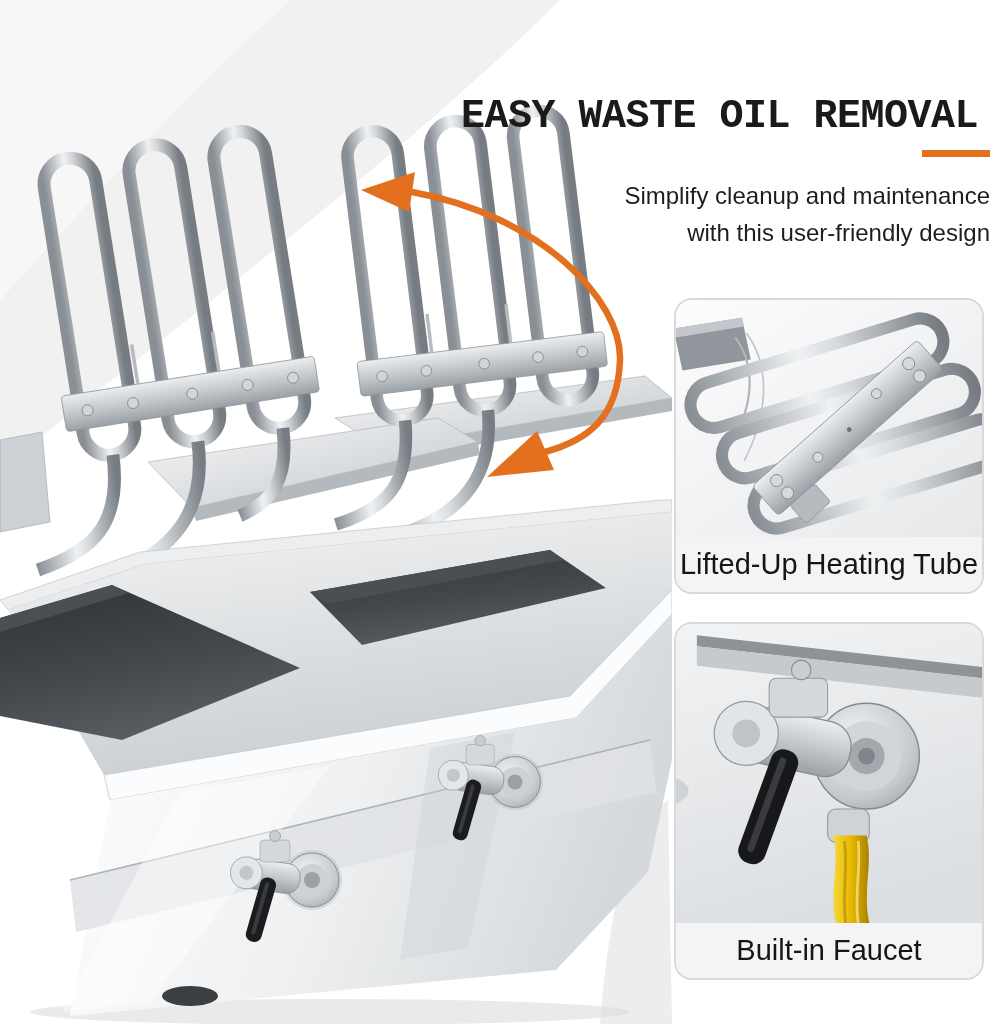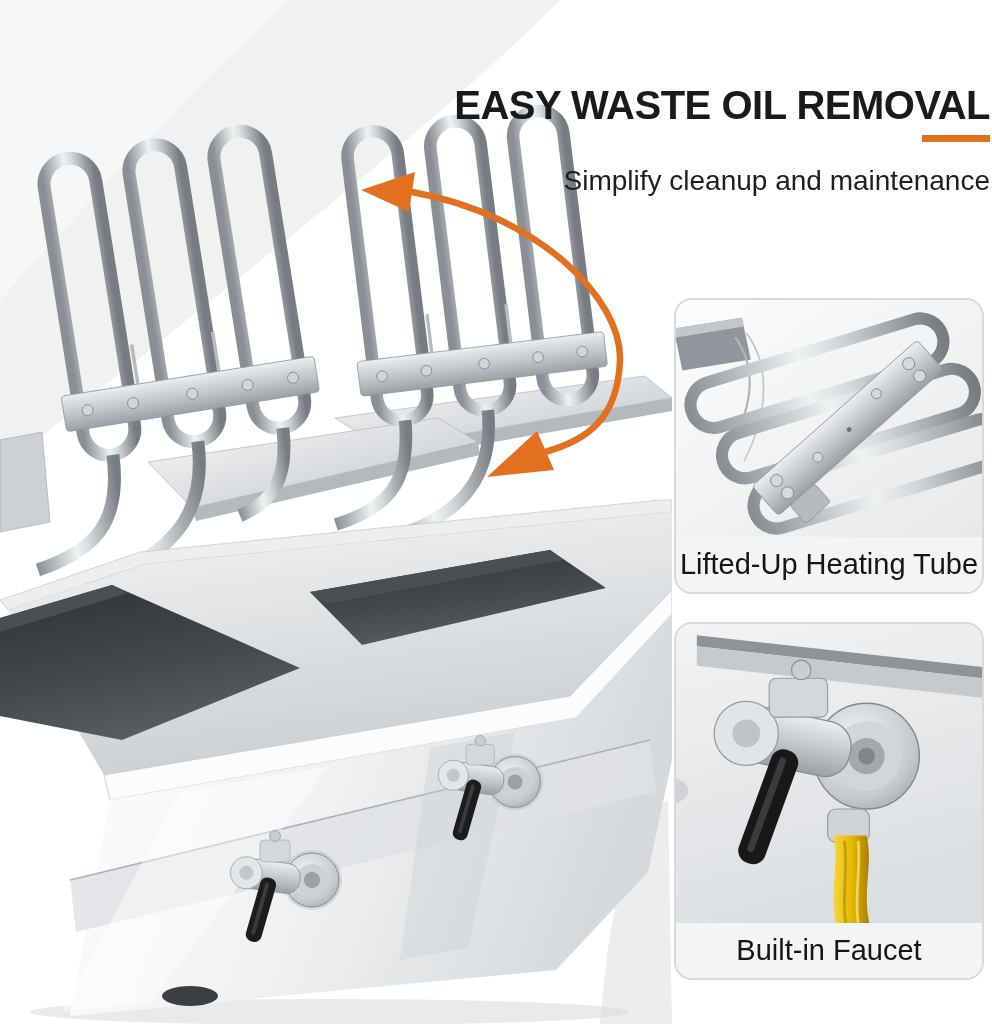--- a/index.html
+++ b/index.html
@@ -8,28 +8,28 @@
     --text-dark:#1a1a1a;
   }
   html,body{margin:0;padding:0;background:#ffffff;}
   .canvas{
     position:relative;width:992px;height:1024px;background:#ffffff;
     font-family:"Liberation Sans",sans-serif;overflow:hidden;
   }
   
   .header{position:absolute;top:84px;right:2px;text-align:right;z-index:5;}
   .header h1{
-    margin:0;font-size:40px;font-weight:700;color:var(--text-dark,#1a1a1a);
-    letter-spacing:-0.5px;line-height:1.05;white-space:nowrap;
+    margin:12px;font-size:40px;font-weight:700;color:var(--text-dark,#1a1a1a);
+    letter-spacing:-0.5px;line-height:1.05;white-space:nowrap;font-family:Liberation Mono, monospace;
   }
   .title-underline{
     width:68px;height:7px;background:var(--accent-orange,#e2701f);
     margin:9px 0 0 auto;
   }
-  .subtitle{margin-top:20px;font-size:28px;line-height:37px;color:#1e1e1e;}
+  .subtitle{margin-top:20px;font-size:24px;line-height:37px;color:#1e1e1e;}
   
   .product-photo{position:absolute;left:0;top:0;width:672px;height:1024px;}
   .arrow-layer{position:absolute;left:0;top:0;width:992px;height:1024px;pointer-events:none;z-index:4;}
   
   .card{
     position:absolute;left:674px;width:310px;box-sizing:border-box;
     border:2px solid #d9d9db;border-radius:18px;background:#ffffff;
     overflow:hidden;display:flex;flex-direction:column;z-index:5;
   }
   .card-1{top:298px;height:296px;}
@@ -199,20 +199,21 @@
     <path d="M412 192 C540 215 622 300 620 360 C618 418 588 440 545 452" fill="none" stroke="var(--accent-orange,#e2701f)" stroke-width="6.5" stroke-linecap="round"></path>
     <polygon points="361,190 415,172 409,212" fill="var(--accent-orange,#e2701f)"></polygon>
     <polygon points="487,477 537,431 554,470" fill="var(--accent-orange,#e2701f)"></polygon>
   </svg>
 
   <div class="header">
     <h1>EASY WASTE OIL REMOVAL</h1>
     <div class="title-underline"></div>
     <div class="subtitle">
       <div>Simplify cleanup and maintenance</div>
+      <div>with this user-friendly design</div>
     </div>
   </div>
 
   <div class="card card-1">
     <div class="card-figure">
       <svg viewBox="0 0 310 215" preserveAspectRatio="xMidYMid slice" aria-hidden="true">
         <defs>
           <linearGradient id="cardBg1" x1="0" y1="0" x2="1" y2="1">
             <stop offset="0" stop-color="#fdfdfe"></stop>
               <stop offset="1" stop-color="#e7e8ea"></stop>

